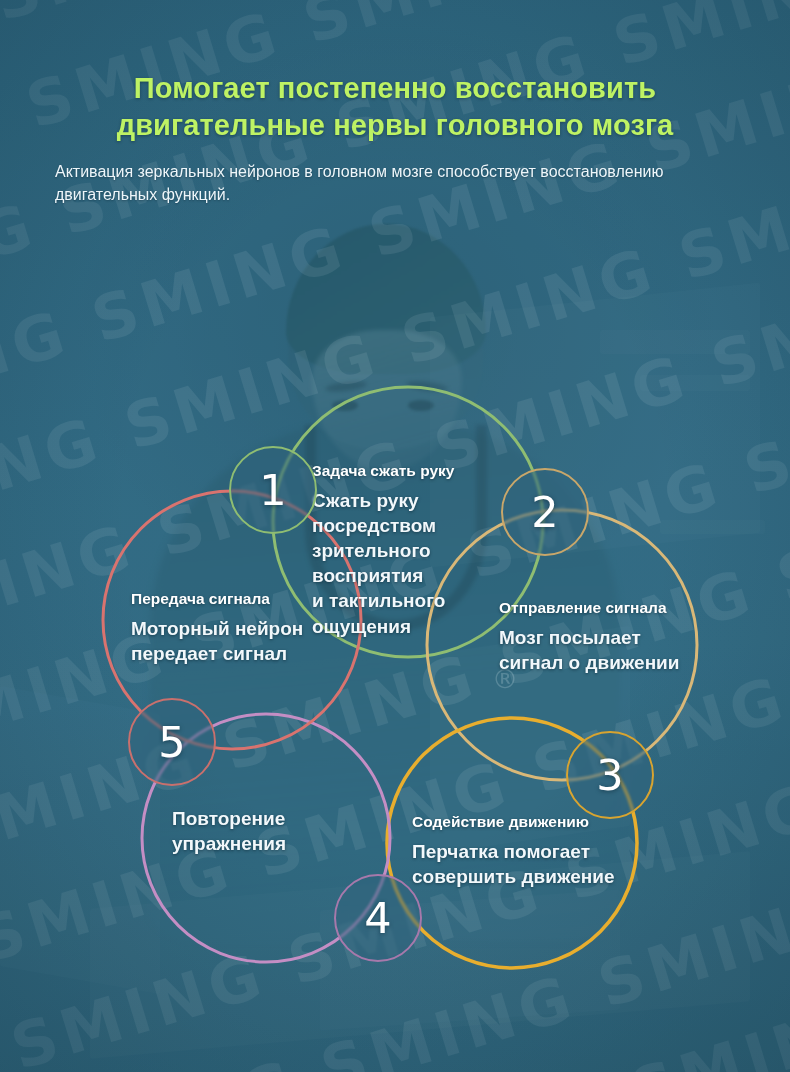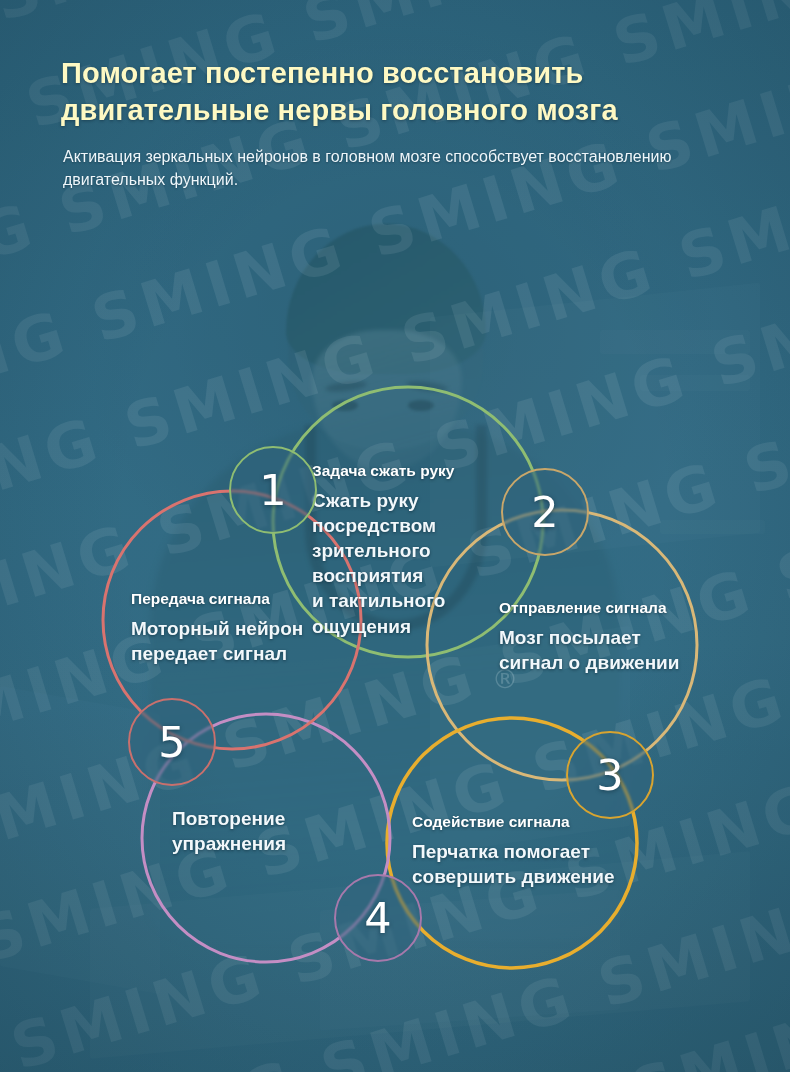--- a/index.html
+++ b/index.html
@@ -130,32 +130,32 @@
     position: absolute;
     left: 492px; top: 664px;
     font-size: 26px;
     color: rgba(220,235,242,0.22);
     font-family: "DejaVu Sans", sans-serif;
   }
 
   
   .header { position: absolute; left: 0; top: 0; width: 790px; }
   .title {
-    margin: 1px;
+    margin: 16px;
     padding: 54px 60px 0 60px;
-    text-align: left;
-    color: #fef9c3;
+    text-align: center;
+    color: #bef264;
     font-size: 29px;
     font-weight: 700;
     line-height: 1.28;
     letter-spacing: .1px;
     text-shadow: 0 1px 3px rgba(10,32,44,.45);
   }
   .subtitle {
-    margin: 16px 0 0 16px;
+    margin: 16px 0 0 8px;
     padding: 0 47px;
     color: #eef6fa;
     font-size: 16px;
     font-weight: 400;
     line-height: 1.45;
     text-shadow: 0 1px 2px rgba(10,32,44,.40);
   }
 
   
   .venn { position: absolute; left: 0; top: 0; width: 790px; height: 1072px; }
@@ -290,21 +290,21 @@
     <p class="bubble-body">Сжать руку посредством
 зрительного восприятия
 и тактильного ощущения</p>
   </div>
   <div class="bubble-text bt-2">
     <p class="bubble-title">Отправление сигнала</p>
     <p class="bubble-body">Мозг посылает
 сигнал о движении</p>
   </div>
   <div class="bubble-text bt-3">
-    <p class="bubble-title">Содействие сигнала</p>
+    <p class="bubble-title">Содействие движению</p>
     <p class="bubble-body">Перчатка помогает
 совершить движение</p>
   </div>
   <div class="bubble-text bt-4">
     <p class="bubble-body">Повторение упражнения</p>
   </div>
   <div class="bubble-text bt-5">
     <p class="bubble-title">Передача сигнала</p>
     <p class="bubble-body">Моторный нейрон
 передает сигнал</p>

